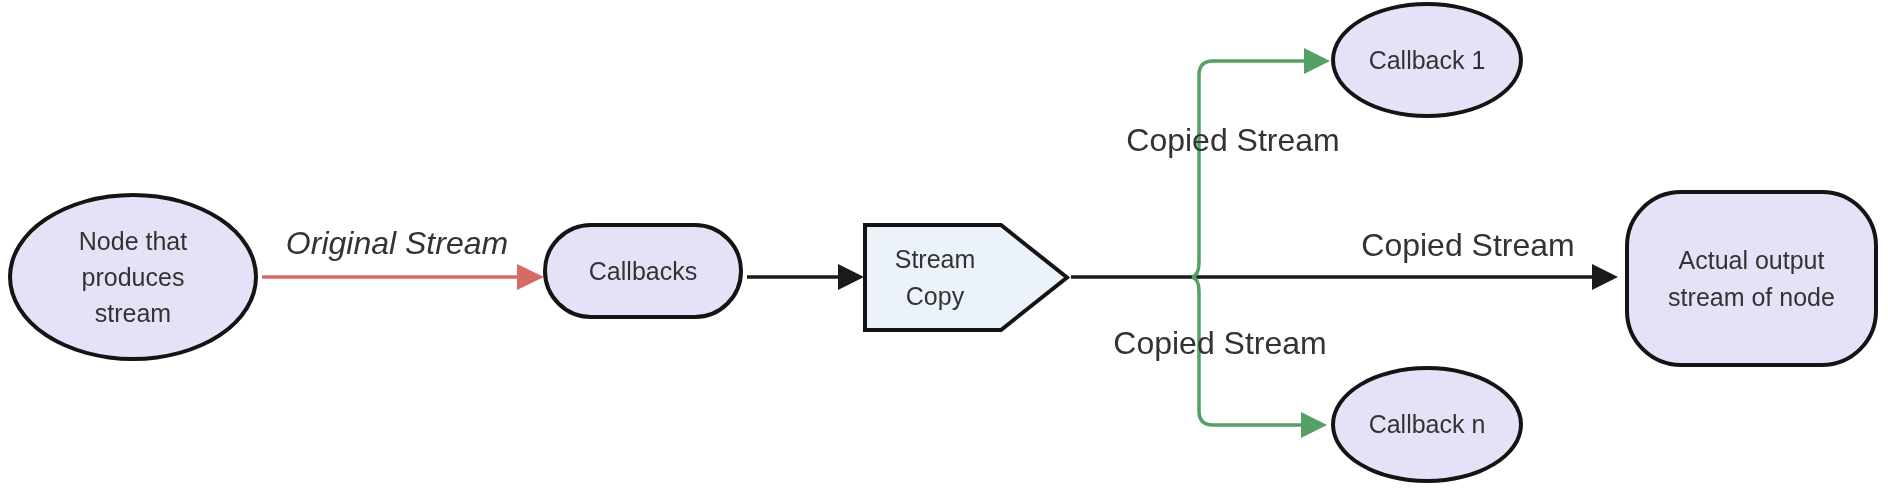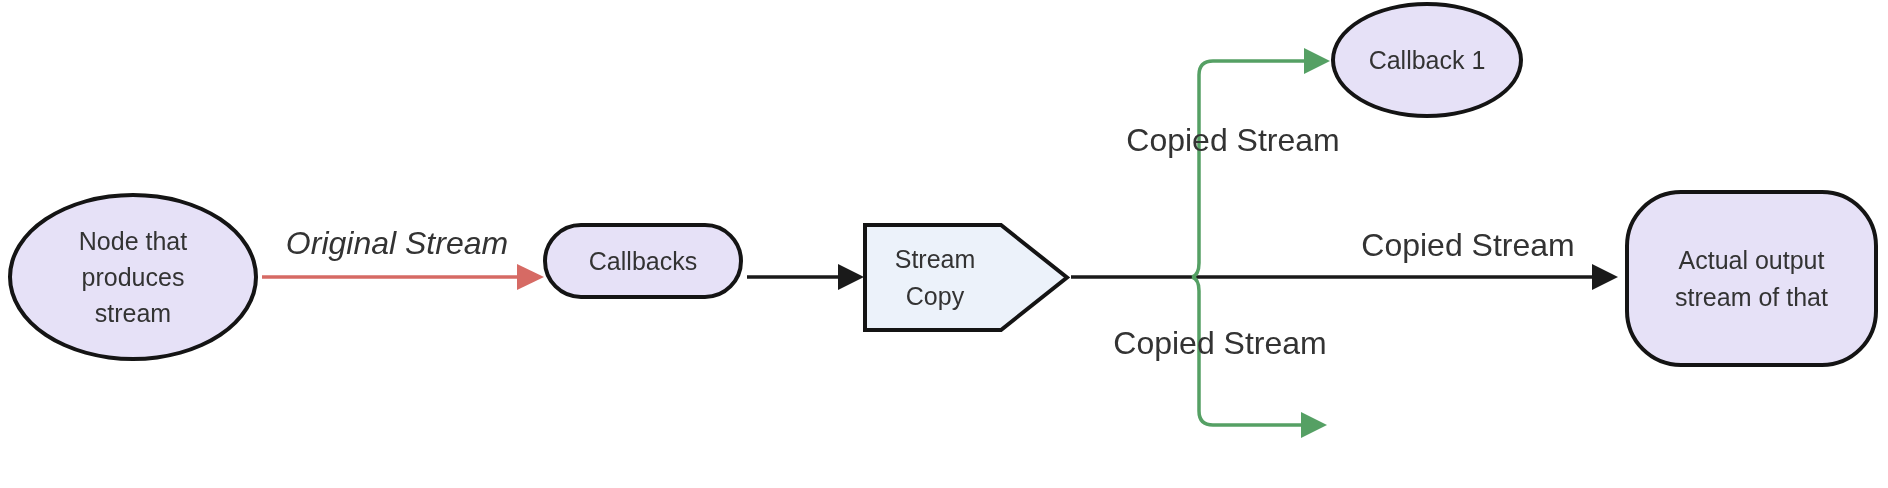--- a/index.html
+++ b/index.html
@@ -19,21 +19,21 @@
   .ah-black{fill:var(--edge-black);}
   .ah-green{fill:var(--edge-green);}
   .shape-copy{fill:var(--copy-fill);stroke:var(--node-border);stroke-width:4px;}
   .node{position:absolute;display:flex;align-items:center;justify-content:center;
         text-align:center;white-space:pre-line;color:var(--label-color);
         font-size:25px;line-height:1.45;background:var(--node-fill);
         border:4px solid var(--node-border);}
   .node.plain{background:transparent;border:none;}
   .ellipse{border-radius:50%;}
   .n-producer{left:8px;top:193px;width:250px;height:168px;}
-  .n-callbacks{left:543px;top:223px;width:200px;height:76px;border-radius:54px;}
+  .n-callbacks{left:543px;top:223px;width:200px;height:96px;border-radius:54px;}
   .n-streamcopy{left:865px;top:225px;width:140px;height:105px;}
   .n-callback1{left:1331px;top:2px;width:192px;height:116px;}
   .n-callbackn{left:1331px;top:366px;width:192px;height:117px;}
   .n-output{left:1625px;top:190px;width:253px;height:177px;border-radius:56px;}
   .edge-label{position:absolute;transform:translate(-50%,-50%);color:var(--label-color);
         font-size:32px;white-space:nowrap;}
   .l-original{left:397px;top:243px;font-style:italic;}
   .l-copied-top{left:1233px;top:140px;}
   .l-copied-bottom{left:1220px;top:343px;}
   .l-copied-right{left:1468px;top:245px;}
@@ -67,22 +67,23 @@
 produces
 stream</div>
 
   <div class="node n-callbacks">Callbacks</div>
 
   <div class="node plain n-streamcopy">Stream
 Copy</div>
 
   <div class="node ellipse n-callback1">Callback 1</div>
 
+  <div class="node ellipse n-callbackn">Callback n</div>
 
   <div class="node n-output">Actual output
-stream of that</div>
+stream of node</div>
 
   <div class="edge-label l-original">Original Stream</div>
   <div class="edge-label l-copied-top">Copied Stream</div>
   <div class="edge-label l-copied-bottom">Copied Stream</div>
   <div class="edge-label l-copied-right">Copied Stream</div>
 
 </div>
 
 </body></html>

